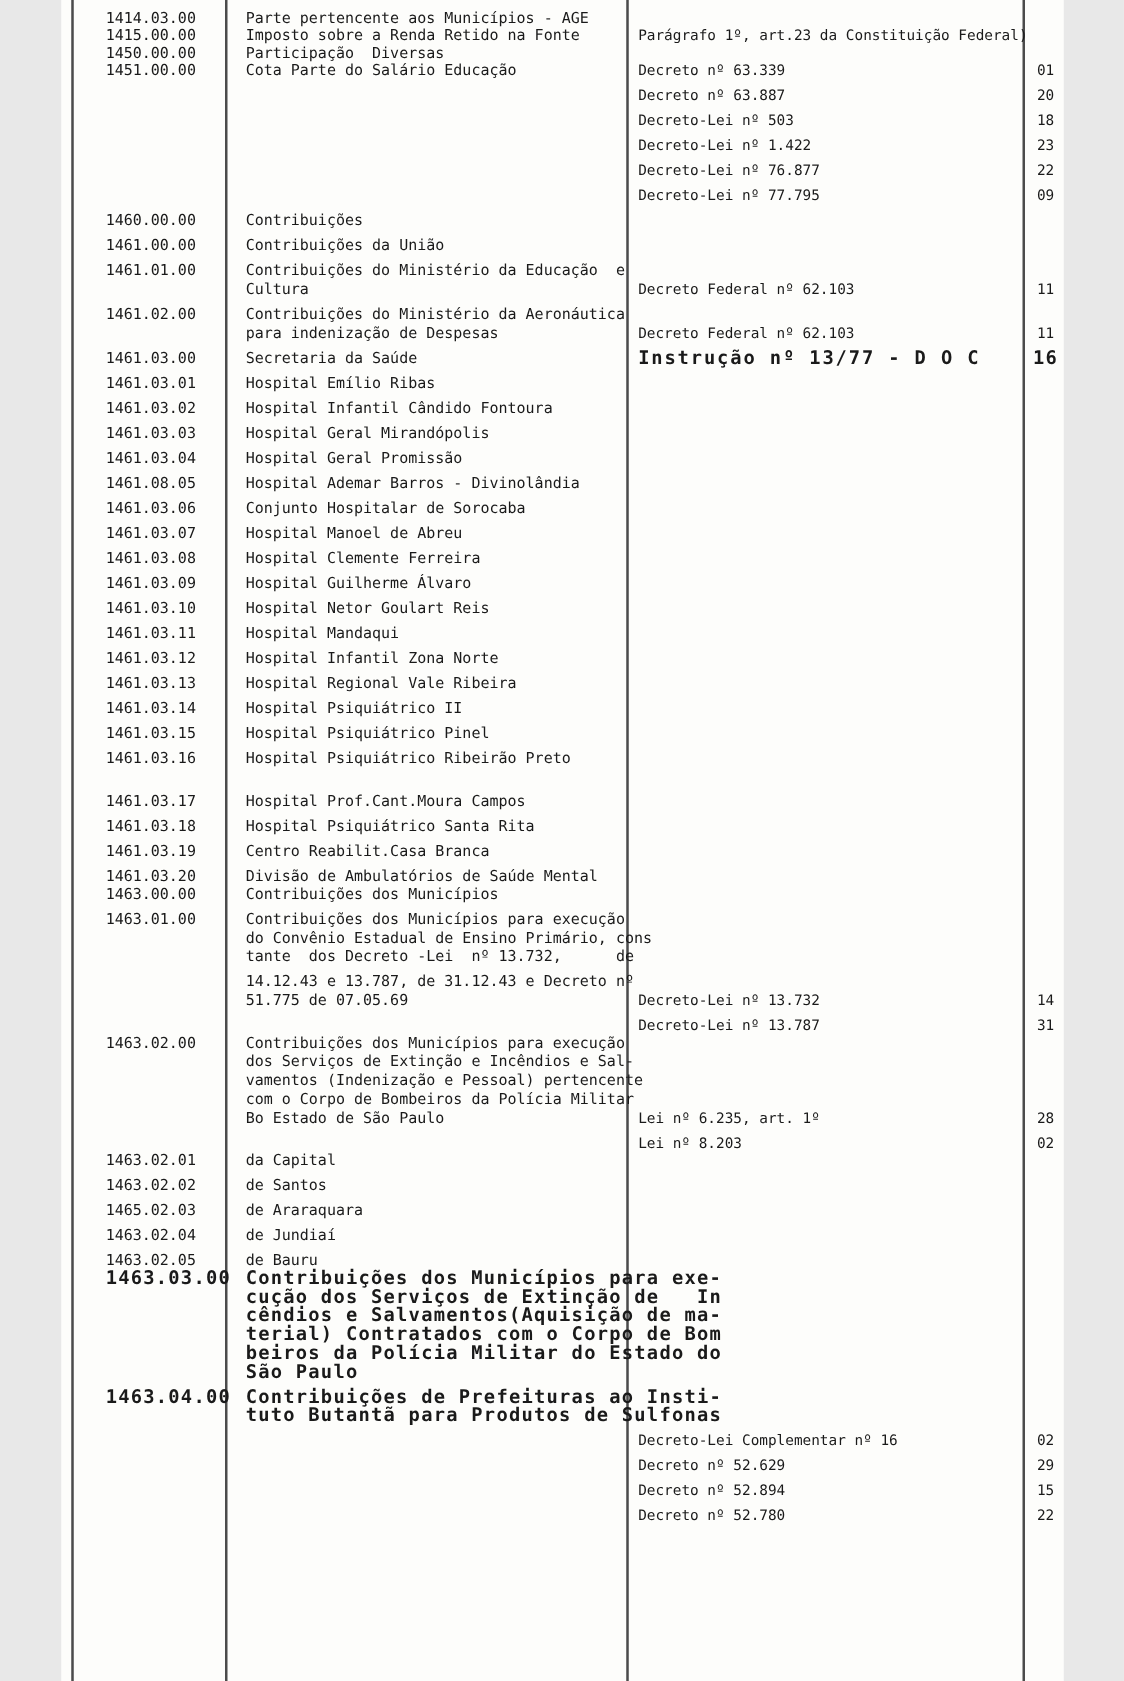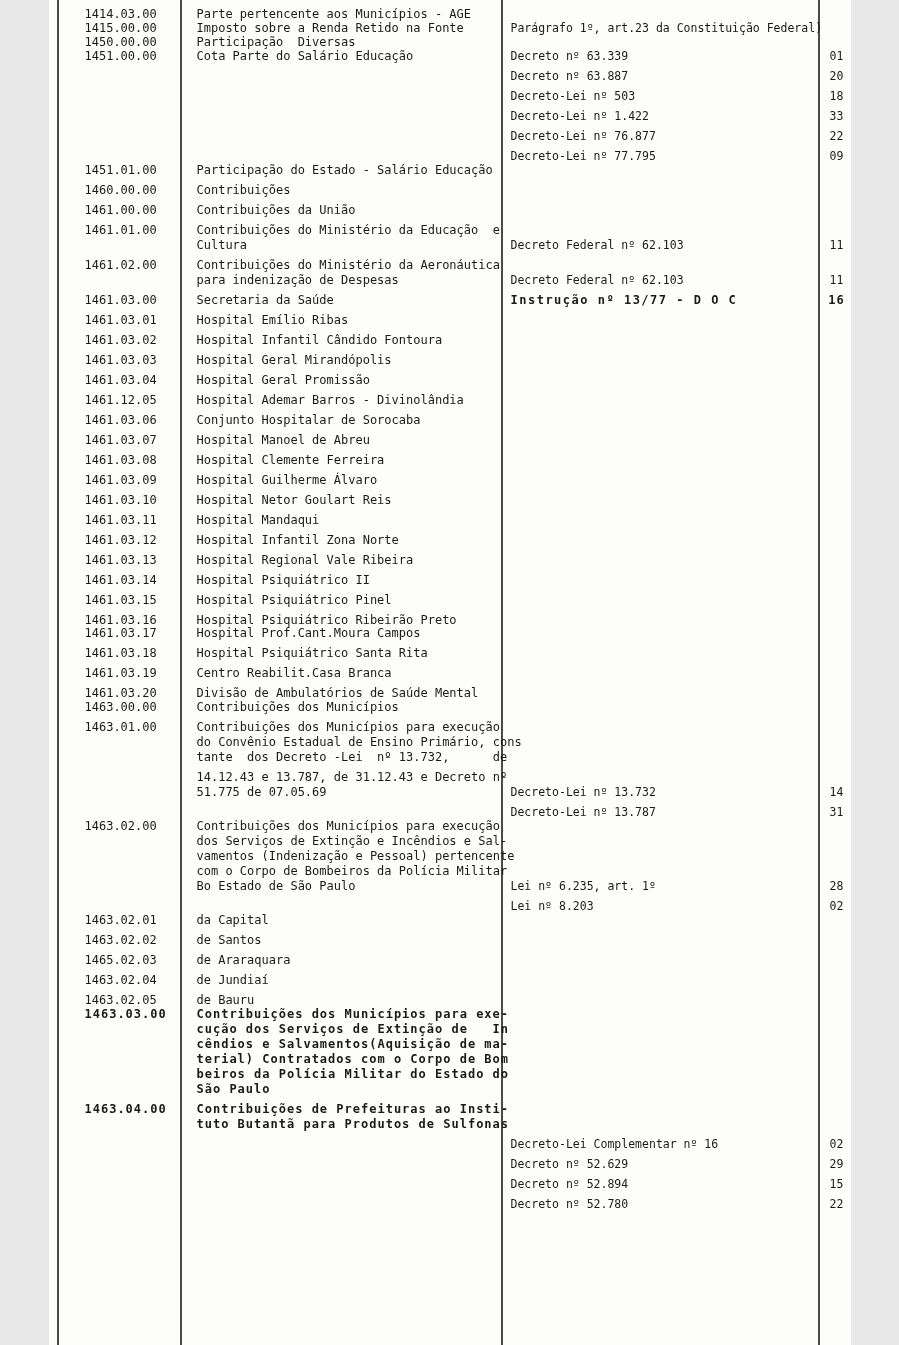--- a/index.html
+++ b/index.html
@@ -20,37 +20,37 @@
   
   .vrule{position:absolute;top:0;bottom:0;width:2px;background:var(--rule);opacity:.85;}
   .vrule.thin{width:1px;}
   
   .rows{position:relative;padding-top:8px;}
   .line{position:relative;height:13px;}
   .g-first{margin-top:0;}
   .g-cont{margin-top:2px;}
   .g-row{margin-top:7px;}
   .g-section{margin-top:1px;}
-  .g-large{}
+  .g-large{margin-top:22px;}
   .cell{
     position:absolute;top:0;
     white-space:pre;
     font-size:12px;line-height:13px;
     letter-spacing:0px;
   }
   .c-code{left:36px;width:110px;}
   .c-desc{left:148px;width:310px;}
   .c-ref{left:462px;width:307px;font-size:11.5px;}
   .c-day{left:769px;width:38px;text-align:center;font-size:11.5px;}
   .c-month{left:807px;width:40px;text-align:center;font-size:11.5px;}
   .c-year{left:847px;width:45px;text-align:center;font-size:11.5px;}
   .u{text-underline-offset:3px;}
   .alt{
     font-weight:bold;
-    font-size:12px;
+    font-size:15px;
     letter-spacing:1px;
   }
   .c-ref.alt{letter-spacing:1.5px;}
 </style>
 </head>
 <body>
 
 <div class="page">
 
   <div class="vrule" style="left:8px;"></div>
@@ -107,47 +107,39 @@
     <span class="cell c-desc"></span>
     <span class="cell c-ref">Decreto-Lei nº 503</span>
     <span class="cell c-day">18</span>
     <span class="cell c-month">05</span>
     <span class="cell c-year">69</span>
   </div>
       <div class="line g-row">
     <span class="cell c-code"></span>
     <span class="cell c-desc"></span>
     <span class="cell c-ref">Decreto-Lei nº 1.422</span>
-    <span class="cell c-day">33</span>
+    <span class="cell c-day">23</span>
     <span class="cell c-month">10</span>
     <span class="cell c-year">75</span>
   </div>
       <div class="line g-row">
     <span class="cell c-code"></span>
     <span class="cell c-desc"></span>
     <span class="cell c-ref">Decreto-Lei nº 76.877</span>
     <span class="cell c-day">22</span>
     <span class="cell c-month">12</span>
     <span class="cell c-year">75</span>
   </div>
       <div class="line g-row">
     <span class="cell c-code"></span>
     <span class="cell c-desc"></span>
     <span class="cell c-ref">Decreto-Lei nº 77.795</span>
     <span class="cell c-day">09</span>
     <span class="cell c-month">06</span>
     <span class="cell c-year">76</span>
-  </div>
-      <div class="line g-section">
-    <span class="cell c-code">1451.01.00</span>
-    <span class="cell c-desc">Participação do Estado - Salário Educação</span>
-    <span class="cell c-ref"></span>
-    <span class="cell c-day"></span>
-    <span class="cell c-month"></span>
-    <span class="cell c-year"></span>
   </div>
       <div class="line g-row">
     <span class="cell c-code">1460.00.00</span>
     <span class="cell c-desc u">Contribuições</span>
     <span class="cell c-ref"></span>
     <span class="cell c-day"></span>
     <span class="cell c-month"></span>
     <span class="cell c-year"></span>
   </div>
       <div class="line g-row">
@@ -224,21 +216,21 @@
   </div>
       <div class="line g-row">
     <span class="cell c-code">1461.03.04</span>
     <span class="cell c-desc">Hospital Geral Promissão</span>
     <span class="cell c-ref"></span>
     <span class="cell c-day"></span>
     <span class="cell c-month"></span>
     <span class="cell c-year"></span>
   </div>
       <div class="line g-row">
-    <span class="cell c-code">1461.12.05</span>
+    <span class="cell c-code">1461.08.05</span>
     <span class="cell c-desc">Hospital Ademar Barros - Divinolândia</span>
     <span class="cell c-ref"></span>
     <span class="cell c-day"></span>
     <span class="cell c-month"></span>
     <span class="cell c-year"></span>
   </div>
       <div class="line g-row">
     <span class="cell c-code">1461.03.06</span>
     <span class="cell c-desc">Conjunto Hospitalar de Sorocaba</span>
     <span class="cell c-ref"></span>

